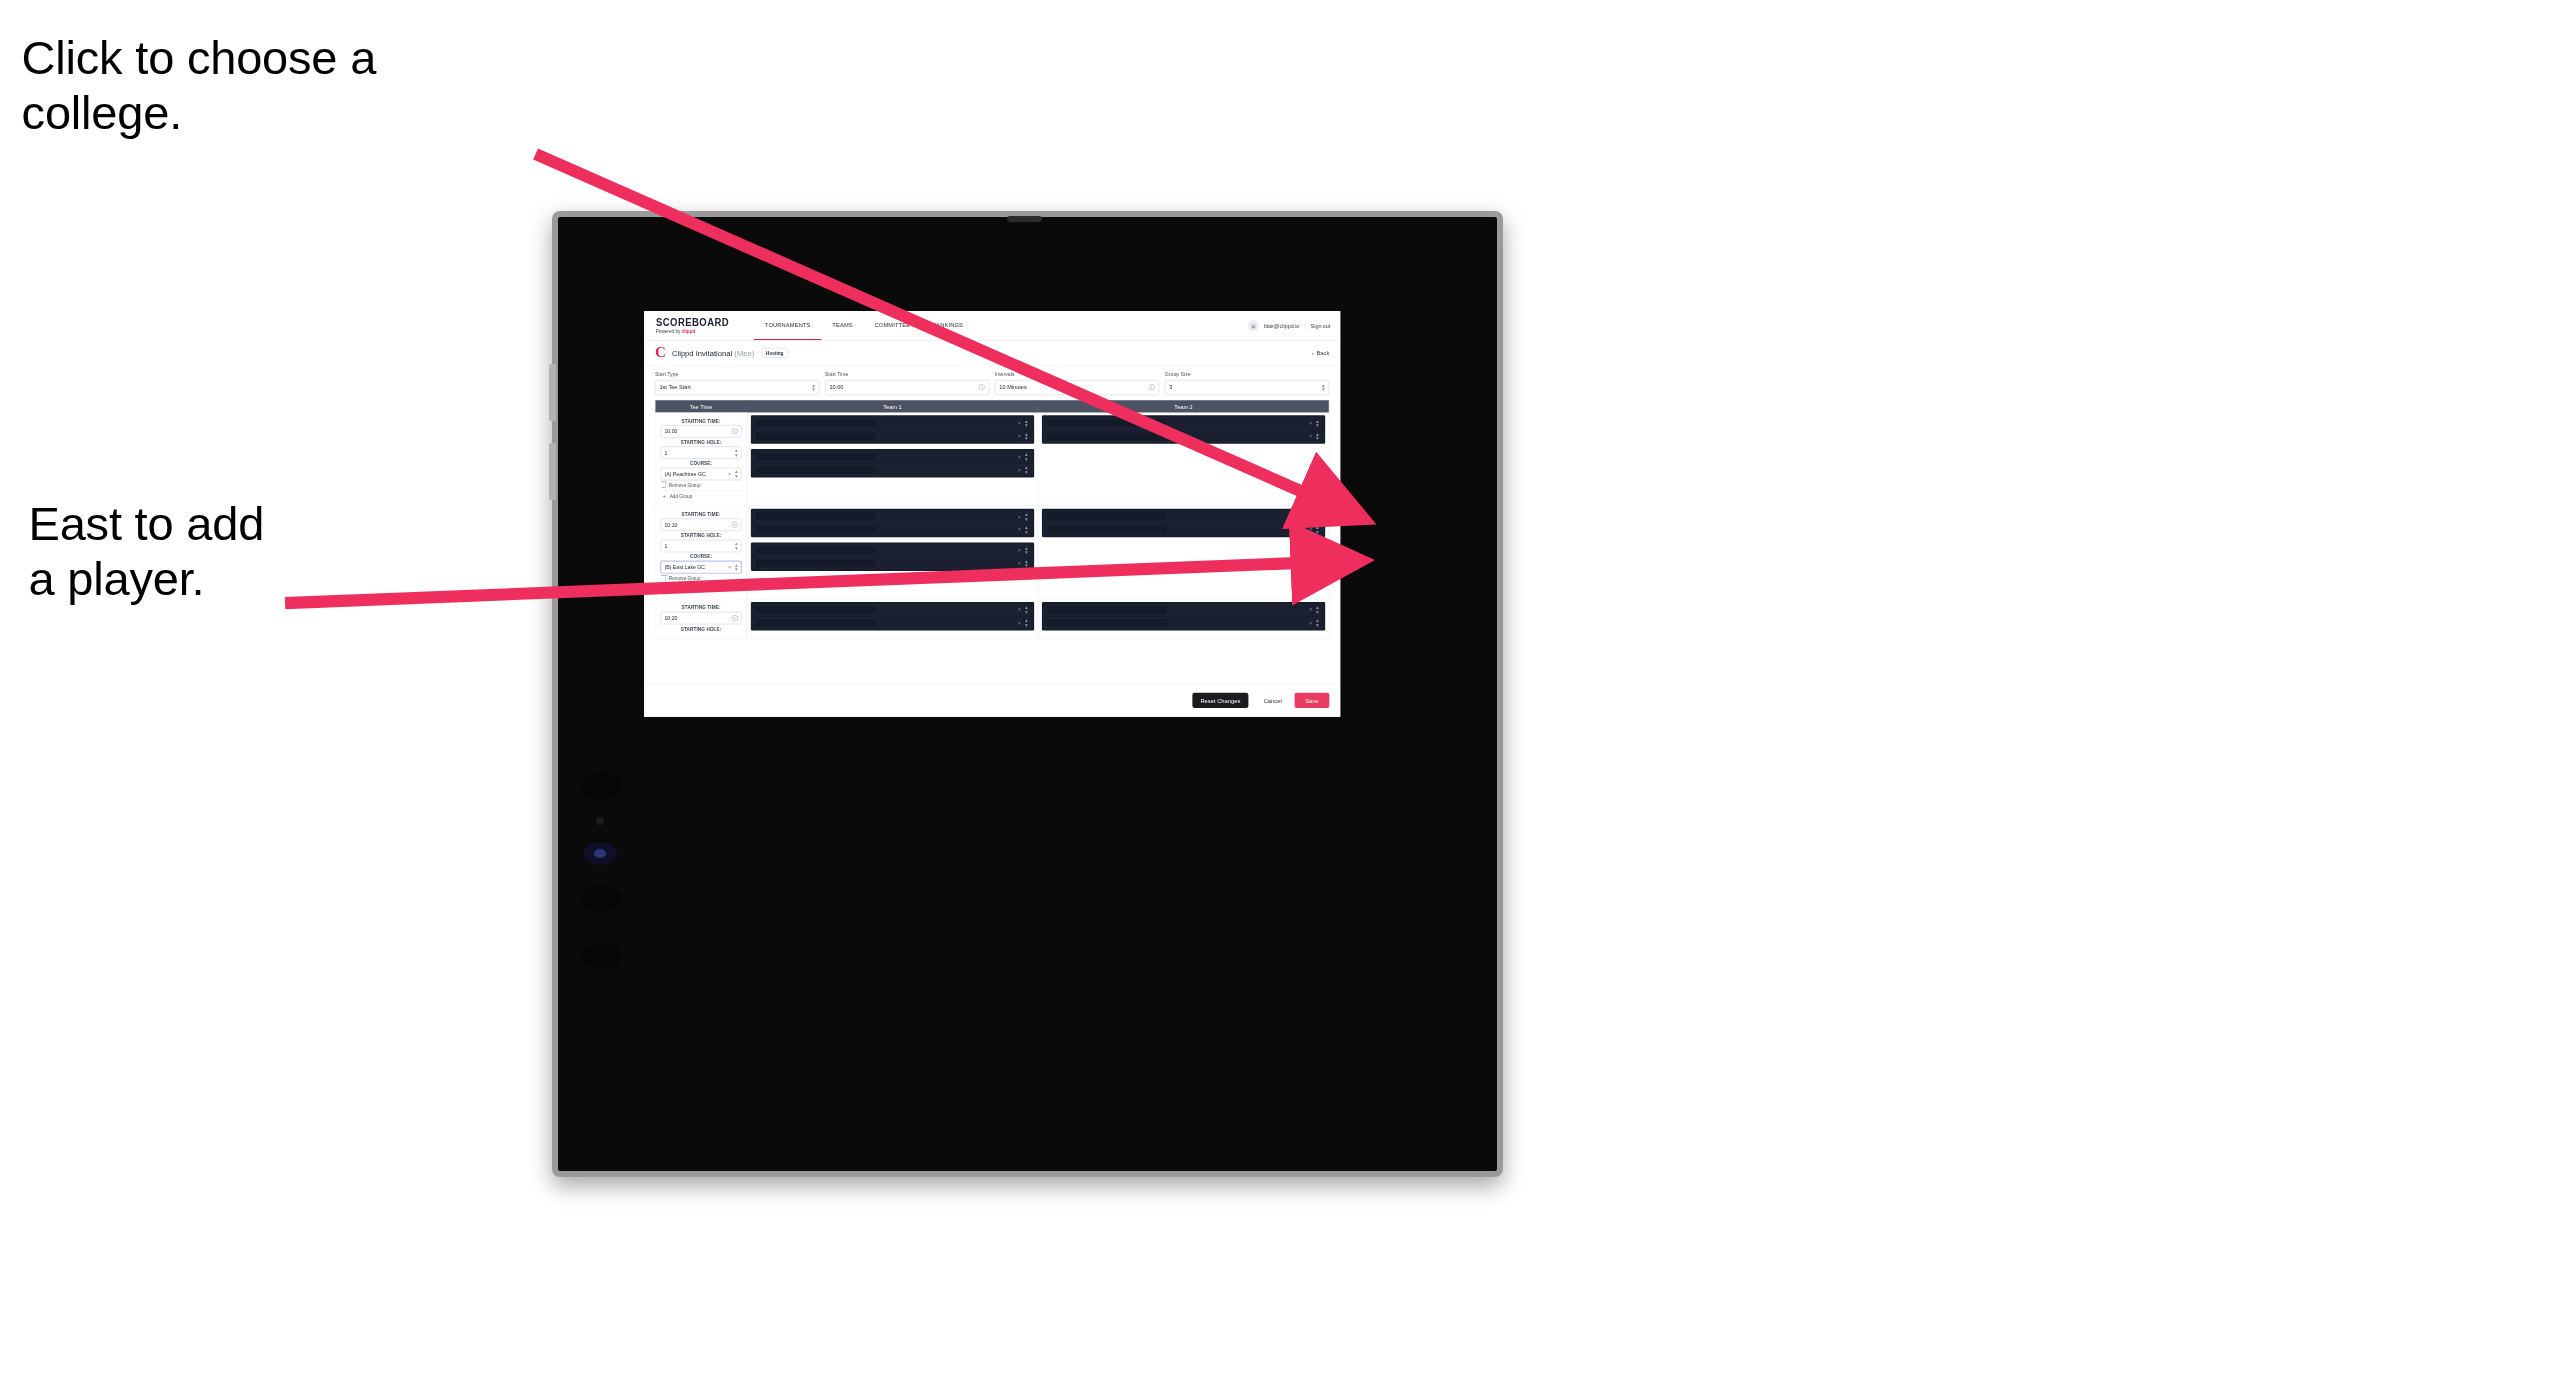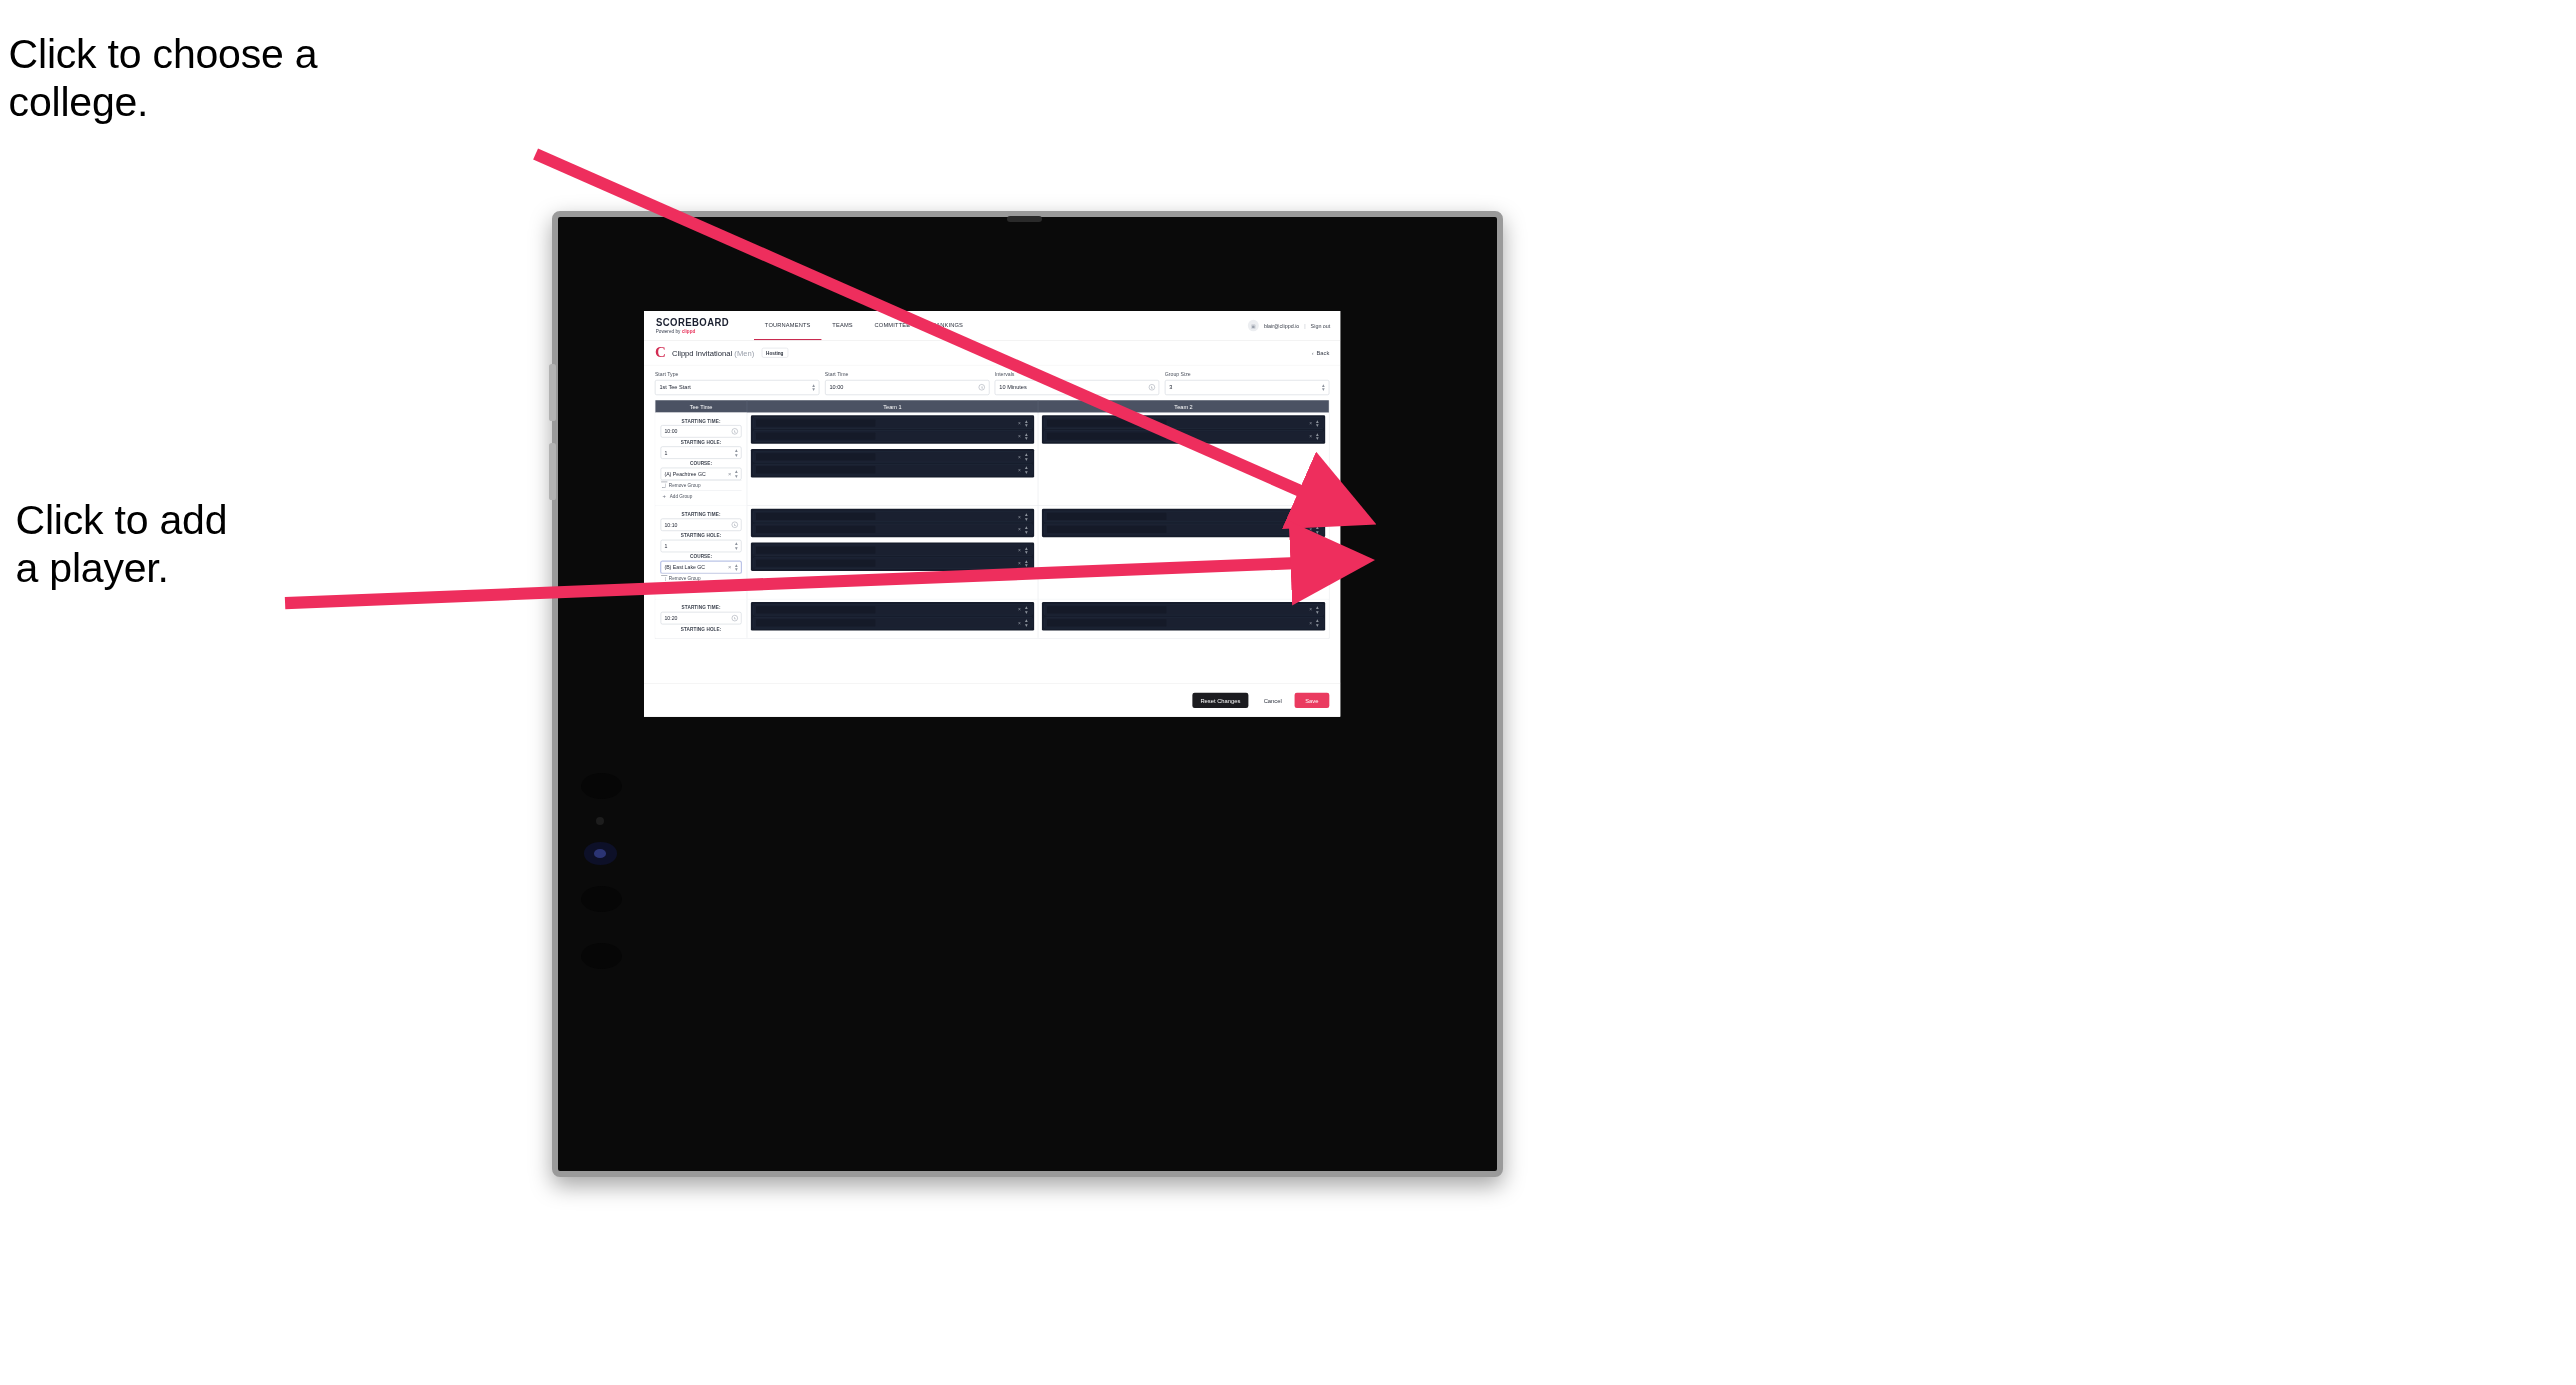--- a/index.html
+++ b/index.html
@@ -8,25 +8,26 @@
     background: #ffffff;
     font-family: "Liberation Sans", sans-serif;
     overflow: hidden;
   }
   #stage { position: relative; width: 2576px; height: 1386px; background:#fff; }
 
   
   .anno {
     position: absolute;
     font-family: "Liberation Sans", sans-serif;
-    font-size: 41px;
+    font-size: 47px;
     line-height: 1.17;
     color: #000;
     letter-spacing: -0.2px;
     white-space: pre-line;
+    margin-left: 13px;
   }
   #anno-college { left: 8.6px; top: 31px; width: 518px; }
   #anno-player  { left: 15.5px; top: 497px; width: 406px; }
   .arrow-svg { position:absolute; left:0; top:0; width:2576px; height:1386px; pointer-events:none; }
 
   
   #tablet {
     position: absolute;
     left: 552px; top: 211px;
     width: 951px; height: 966px;
@@ -193,21 +194,21 @@
 
   .scrollmask { position:absolute; left:0; right:0; bottom:64px; height:1.7px; background:#fff; }
 </style>
 </head>
 <body>
 
 <div id="stage">
 
   <div class="anno" id="anno-college">Click to choose a
 college.</div>
-  <div class="anno" id="anno-player">Click to add
+  <div class="anno" id="anno-player">East to add
 a player.</div>
 
   <div id="tablet">
     <div class="side-btn" id="btn-a"></div>
     <div class="side-btn" id="btn-b"></div>
     <div class="lens" id="toplens"></div>
     <div class="lens" id="lens1"></div>
     <div class="lens" id="dot1"></div>
     <div class="lens" id="lens2">
         <i></i>

